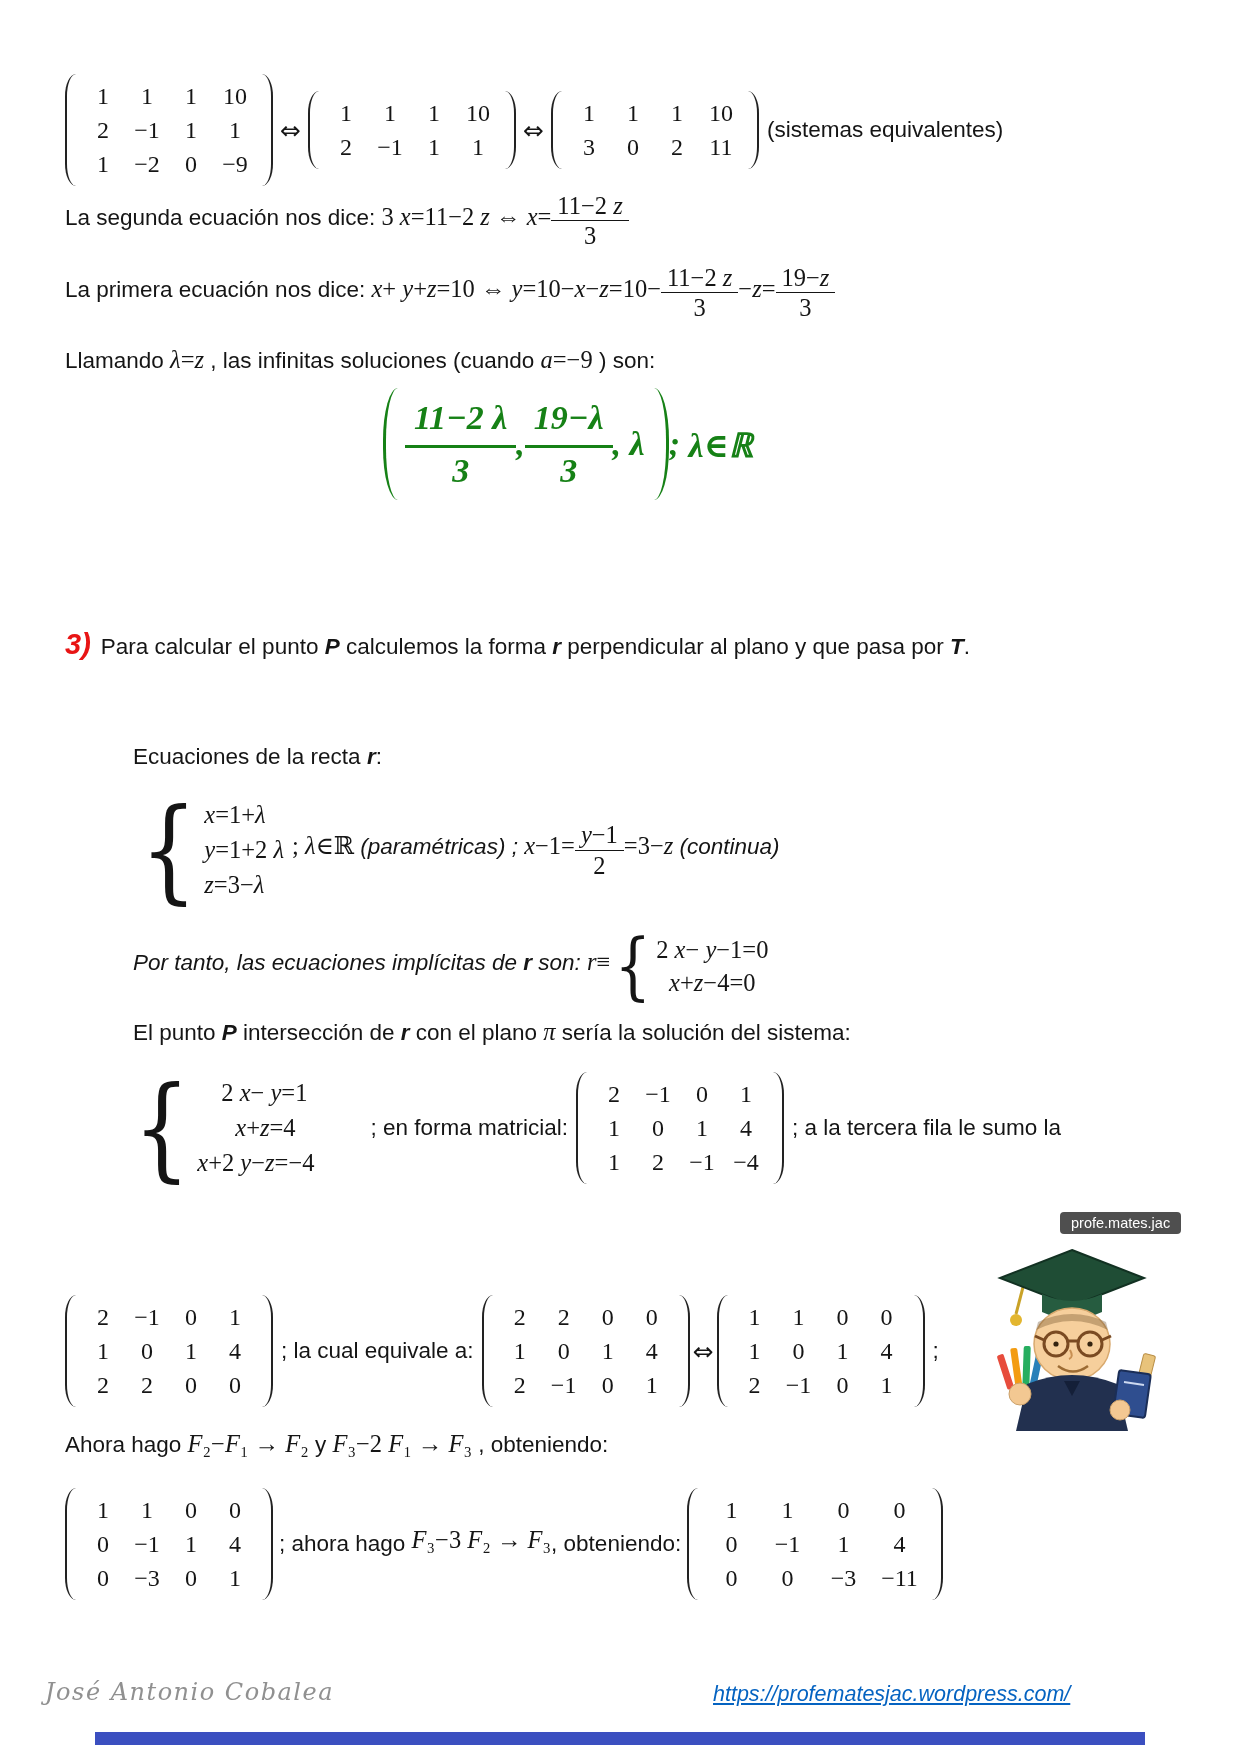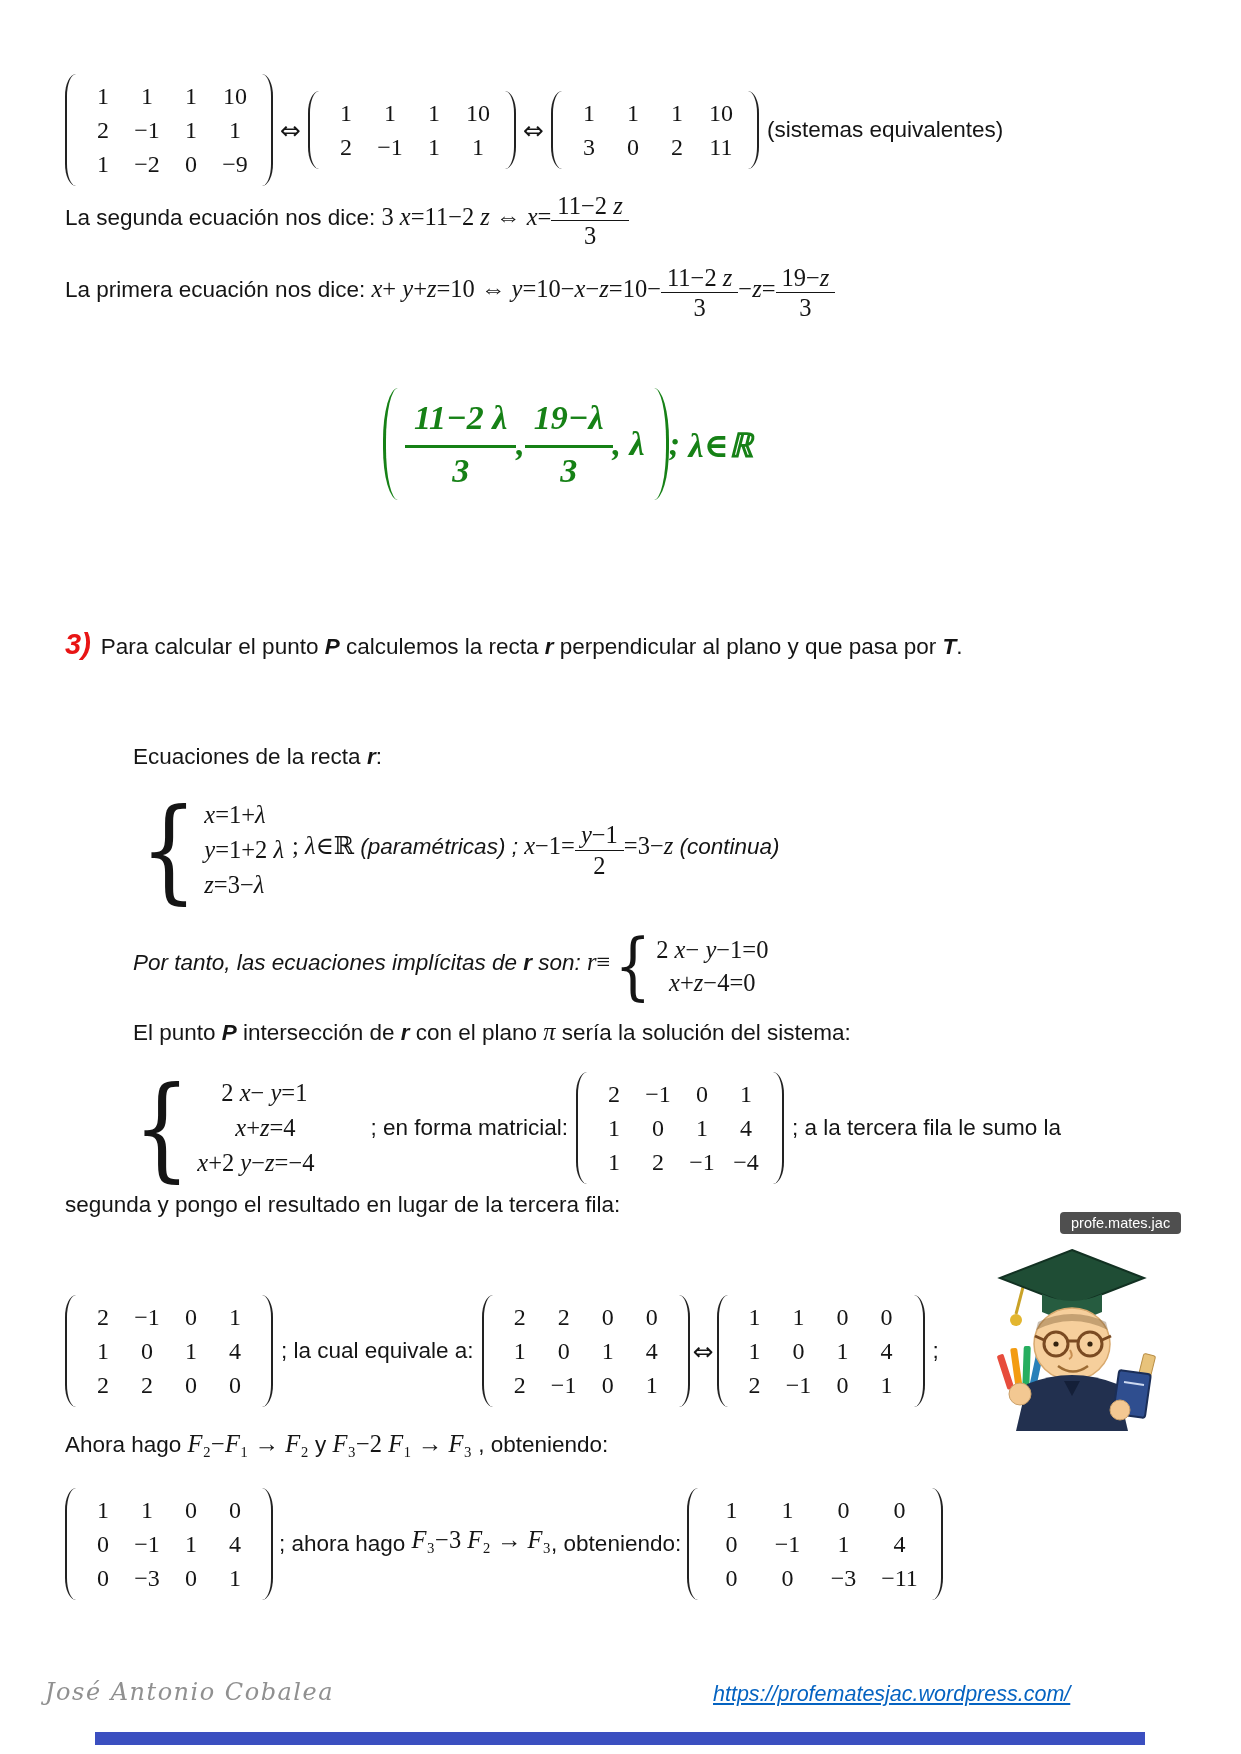--- a/index.html
+++ b/index.html
@@ -120,30 +120,31 @@
       </span></div>
 
   <div class="abs" style="left:65px;top:264px;"><span class="sans">La primera ecuación nos dice: </span><span class="math"><i>x</i>+ <i>y</i>+<i>z</i>=10 ⇔ <i>y</i>=10−<i>x</i>−<i>z</i>=10−</span><span class="frac">
         <span class="fnum">11−2 <i>z</i></span>
         <span class="fden">3</span>
       </span><span class="math">−<i>z</i>=</span><span class="frac">
         <span class="fnum">19−<i>z</i></span>
         <span class="fden">3</span>
       </span></div>
 
+  <div class="abs" style="left:65px;top:346px;"><span class="sans">Llamando </span><span class="math"><i>λ</i>=<i>z</i></span><span class="sans"> , las infinitas soluciones (cuando </span><span class="math"><i>a</i>=−9</span><span class="sans"> ) son:</span></div>
 
   <div class="abs green-box" style="left:383px;top:388px;"><span class="gparen gpl"></span><span class="frac gfrac">
         <span class="fnum">11−2 λ</span>
         <span class="fden">3</span>
       </span><span style="vertical-align:middle;">,</span><span class="frac gfrac">
         <span class="fnum">19−λ</span>
         <span class="fden">3</span>
       </span><span style="vertical-align:middle;">, λ</span><span class="gparen gpr"></span><span style="vertical-align:middle;">; </span><span style="vertical-align:middle;">λ∈ℝ</span></div>
 
-  <div class="abs" style="left:65px;top:628px;"><span class="sec-num">3)</span><span class="sans">Para calcular el punto </span><span class="sans bi">P</span><span class="sans"> calculemos la recta </span><span class="sans bi">r</span><span class="sans"> perpendicular al plano y que pasa por </span><span class="sans bi">T</span><span class="sans">.</span></div>
+  <div class="abs" style="left:65px;top:628px;"><span class="sec-num">3)</span><span class="sans">Para calcular el punto </span><span class="sans bi">P</span><span class="sans"> calculemos la forma </span><span class="sans bi">r</span><span class="sans"> perpendicular al plano y que pasa por </span><span class="sans bi">T</span><span class="sans">.</span></div>
 
 
   <div class="abs" style="left:133px;top:744px;"><span class="sans">Ecuaciones de la recta </span><span class="sans bi">r</span><span class="sans">:</span></div>
 
   <div class="abs" style="left:133px;top:794px;"><span class="brace b3">{</span><span class="syscol">
         <span class="math"><i>x</i>=1+<i>λ</i></span>
         <span class="math"><i>y</i>=1+2 <i>λ</i></span>
         <span class="math"><i>z</i>=3−<i>λ</i></span>
       </span><span class="math" style="margin-left:8px;">; </span><span class="math"><i>λ</i>∈ℝ</span><span class="sans it"> (paramétricas) ; </span><span class="math"><i>x</i>−1=</span><span class="frac">
         <span class="fnum"><i>y</i>−1</span>
@@ -179,21 +180,20 @@
           <div class="mrow">
             <span class="mcell">1</span>
             <span class="mcell">2</span>
             <span class="mcell">−1</span>
             <span class="mcell">−4</span>
           </div>
         </span>
         <span class="mp mpr"></span>
       </span><span class="sans" style="vertical-align:middle;">; a la tercera fila le sumo la</span></div>
 
-  <div class="abs sans" style="left:65px;top:1192px;">segunda y pongo el resultado en lugar de la tercera fila:</div>
 
   <div class="abs badge" style="left:1060px;top:1212px;">profe.mates.jac</div>
   <svg class="abs" style="left:972px;top:1236px;" width="200" height="195" viewBox="0 0 200 195">
     <g>
       <rect x="30" y="118" width="7" height="36" rx="2" fill="#e74c3c" transform="rotate(-18 33 136)"></rect>
       <rect x="41" y="112" width="7" height="42" rx="2" fill="#f39c12" transform="rotate(-8 44 133)"></rect>
       <rect x="51" y="110" width="7" height="44" rx="2" fill="#27ae60" transform="rotate(2 54 132)"></rect>
       <rect x="61" y="112" width="7" height="42" rx="2" fill="#2980b9" transform="rotate(12 64 133)"></rect>
     </g>
     <g>

